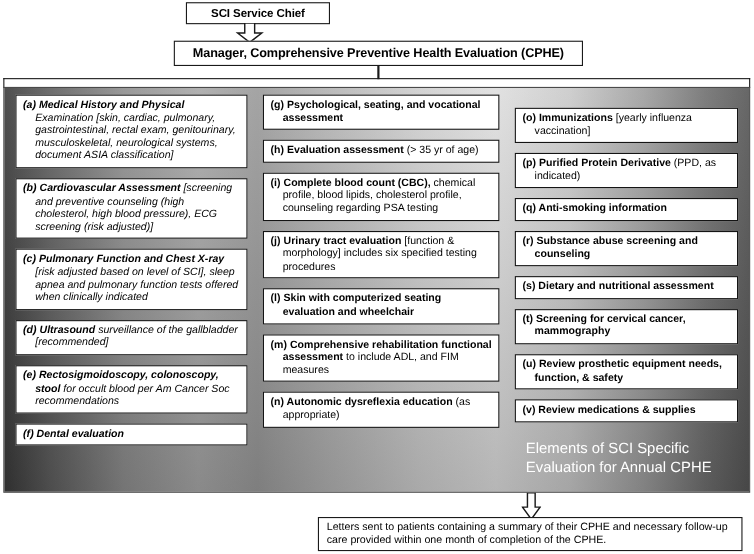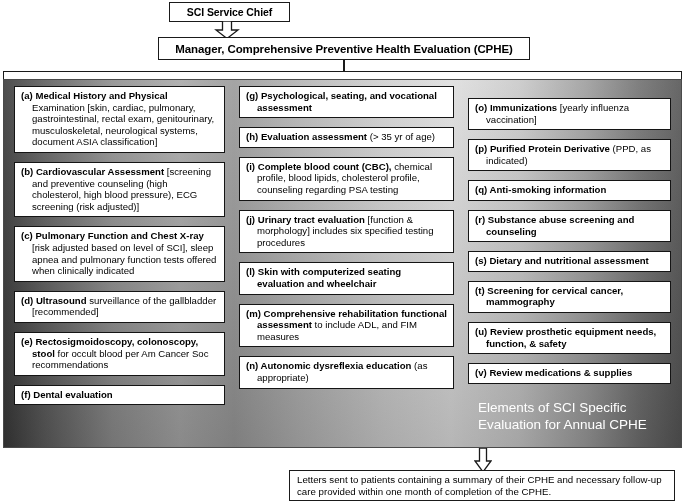--- a/index.html
+++ b/index.html
@@ -24,21 +24,21 @@
     box-sizing: border-box;
     display: flex;
     align-items: center;
     justify-content: center;
     font-weight: bold;
     letter-spacing: -0.1px;
   }
   #chief-box {
     left: 169px;
     top: 2px;
-    width: 121px;
+    width: 131px;
     height: 20px;
     font-size: 10.5px;
   }
   #manager-box {
     left: 158px;
     top: 37px;
     width: 372px;
     height: 23px;
     font-size: 11.5px;
   }
@@ -96,21 +96,21 @@
   #panel-inner {
     position: absolute;
     inset: 0;
     display: flex;
     gap: 0;
   }
   .col {
     position: relative;
     box-sizing: border-box;
   }
-  #col-a { width: 229px; padding: 6px 8px 0 10px; }
+  #col-a { width: 229px; padding: 6px 8px 0 10px; font-style: italic; }
   #col-b { width: 229px; padding: 6px 8px 0 6px; }
   #col-c { width: 219px; padding: 18px 10px 0 6px; }
 
   
   .item {
     background: #ffffff;
     border: 1.4px solid #141414;
     box-sizing: border-box;
     padding: 3px 5px 4px 6px;
     margin-bottom: 9px;

